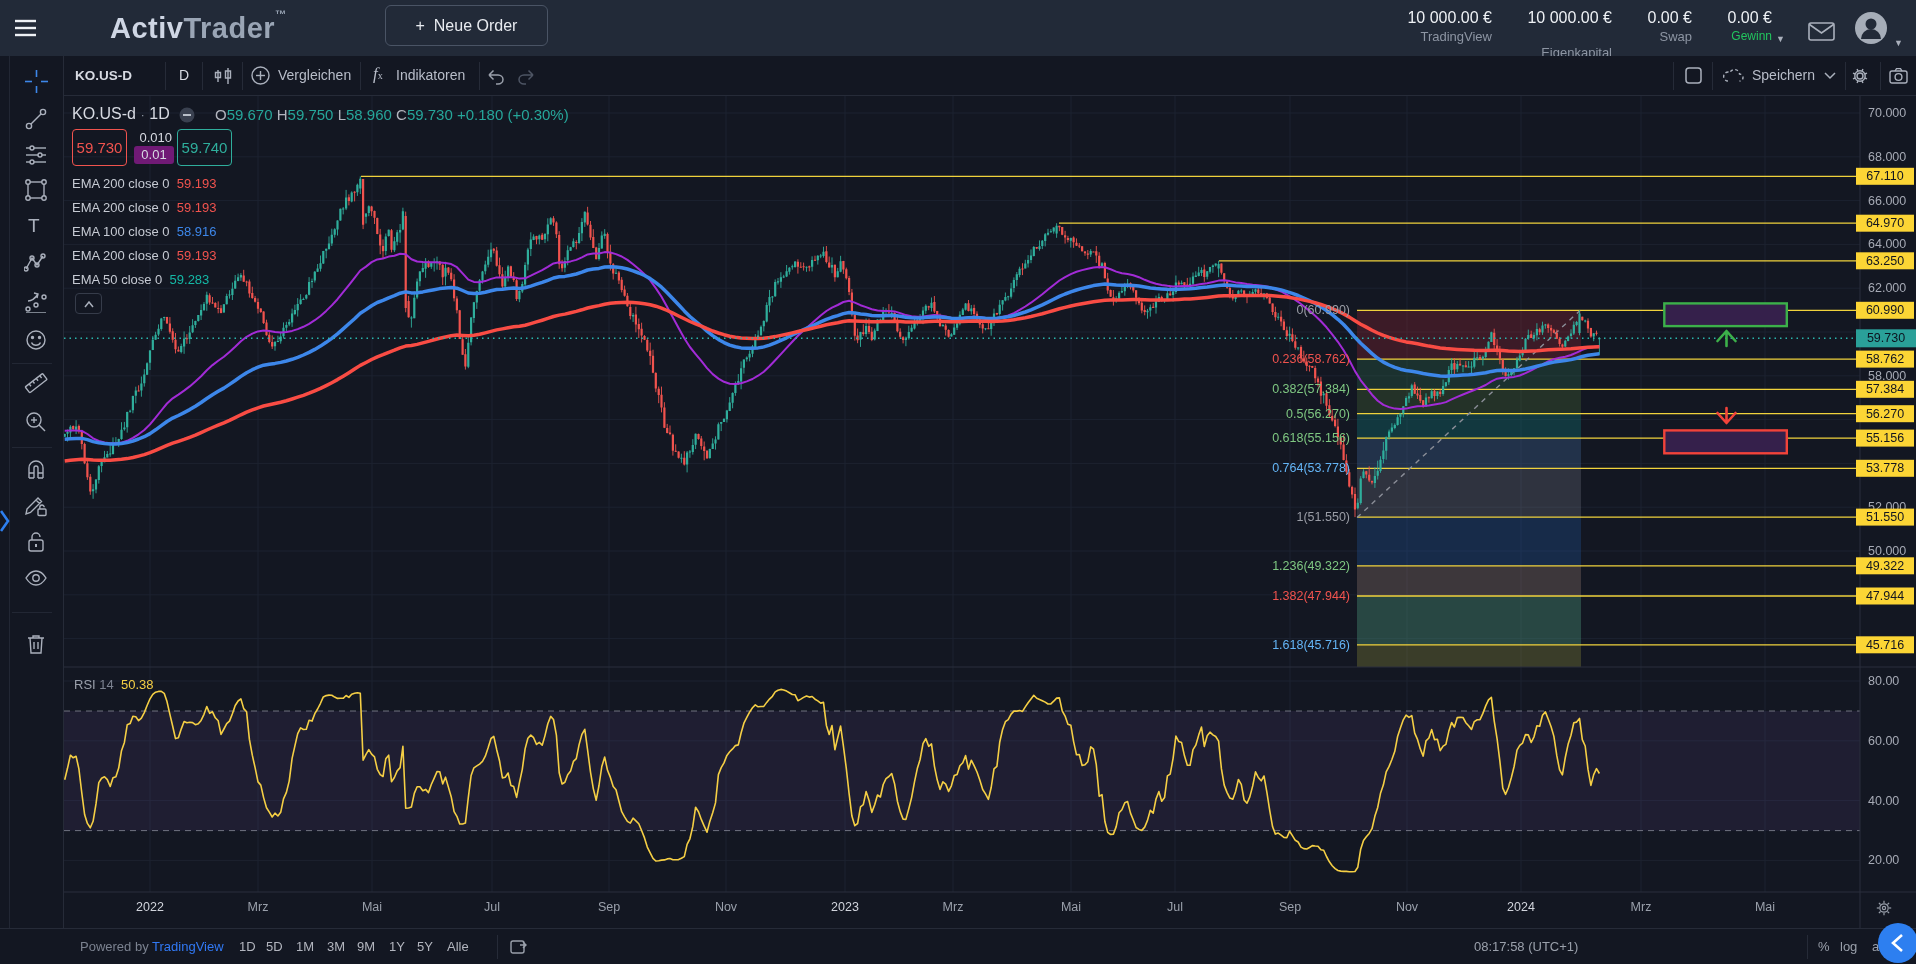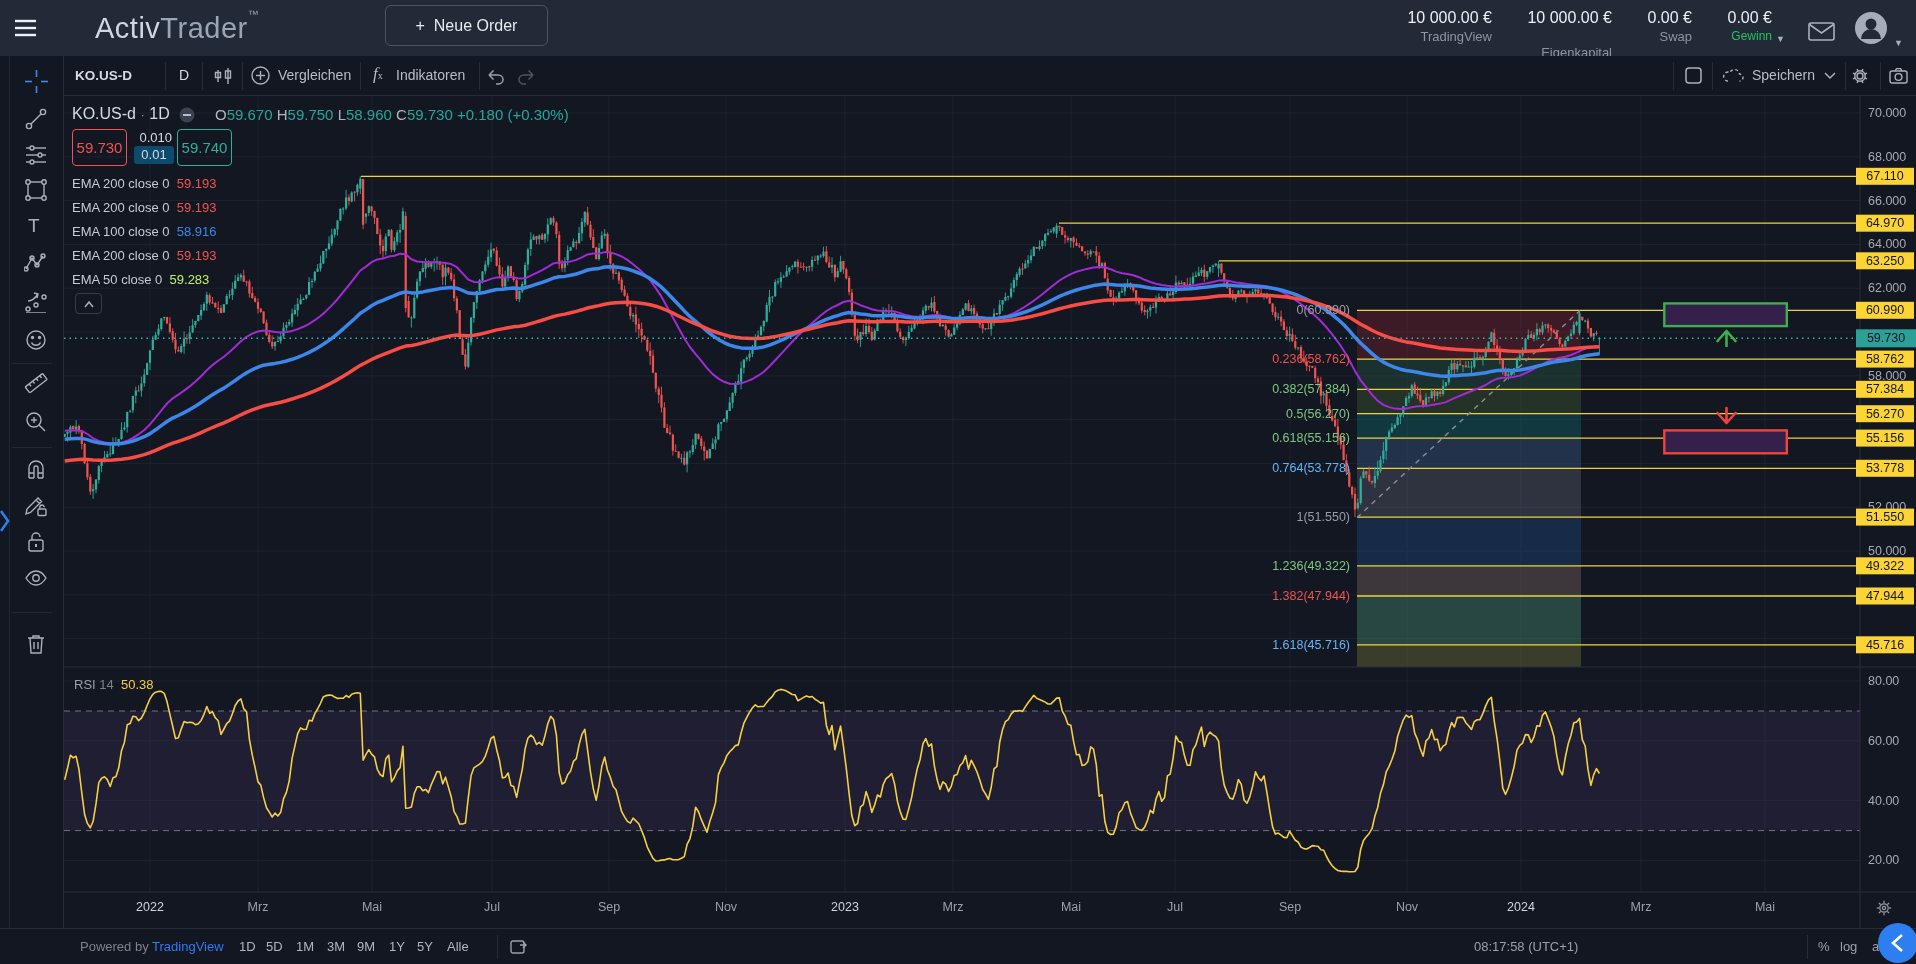--- a/index.html
+++ b/index.html
@@ -14,21 +14,21 @@
 .icn{stroke:#aab0bc;fill:none;stroke-width:1.4}
 </style></head><body>
 <div id="topbar" class="abs">
     <svg class="abs" style="left:14px;top:18px" width="24" height="20">
       <g stroke="#eef1f5" stroke-width="2.4">
         <line x1="1" y1="3" x2="22" y2="3"></line>
         <line x1="1" y1="10" x2="22" y2="10"></line>
         <line x1="1" y1="17" x2="22" y2="17"></line>
       </g>
     </svg>
-    <div class="abs" style="left:95px;top:8px;font-size:29px;font-weight:400;letter-spacing:0.5px"><span style="color:#cfd6e4">Activ</span><span style="color:#9aa5b5">Trader</span><span style="color:#9aa5b5;font-size:11px;vertical-align:20px">™</span></div>
+    <div class="abs" style="left:110px;top:8px;font-size:29px;font-weight:700;letter-spacing:0.5px"><span style="color:#cfd6e4">Activ</span><span style="color:#9aa5b5">Trader</span><span style="color:#9aa5b5;font-size:11px;vertical-align:20px">™</span></div>
     <div class="abs" style="left:385px;top:5px;width:163px;height:41px;border:1px solid #4a5465;border-radius:6px;color:#e8ebf0;font-size:16px;text-align:center;line-height:40px">+&nbsp; Neue Order</div>
     <div class="abs" style="left:1367px;top:9px;width:125px;text-align:right">
       <div style="color:#eef1f5;font-size:16px">10 000.00 €</div>
       <div style="color:#8d95a3;font-size:13px;margin-top:2px">TradingView</div>
     </div>
     <div class="abs" style="left:1487px;top:9px;width:125px;text-align:right">
       <div style="color:#eef1f5;font-size:16px">10 000.00 €</div>
       <div style="color:#8d95a3;font-size:13px;margin-top:18px">Eigenkapital</div>
     </div>
     <div class="abs" style="left:1617px;top:9px;width:75px;text-align:right">
@@ -317,27 +317,27 @@
     </svg>
   </div>
 <div class="leg" style="left:72px;top:105px;font-size:16px;color:#d7dae2">KO.US-d <span style="color:#8d95a3;font-size:13px">·</span> 1D</div>
 <svg class="abs" style="left:179px;top:107px" width="16" height="16">
     <circle cx="8" cy="8" r="7.5" fill="#3a4150"></circle>
     <rect x="4" y="7" width="8" height="2" fill="#b9bfc9"></rect>
   </svg>
 <div class="leg" style="left:215px;top:106px;font-size:15px;color:#9db4b2"><span style="color:#b2b5be">O</span><span style="color:#26a69a">59.670</span> <span style="color:#b2b5be">H</span><span style="color:#26a69a">59.750</span> <span style="color:#b2b5be">L</span><span style="color:#26a69a">58.960</span> <span style="color:#b2b5be">C</span><span style="color:#26a69a">59.730</span> <span style="color:#26a69a">+0.180 (+0.30%)</span></div>
 <div class="abs" style="left:72px;top:129px;width:55px;height:37px;border:1px solid #f1534e;border-radius:4px;color:#f1534e;font-size:15px;text-align:center;line-height:35px">59.730</div>
 <div class="abs" style="left:136px;top:130px;width:36px;color:#d7dae2;font-size:13px;text-align:right">0.010</div>
-<div class="abs" style="left:134px;top:146px;width:40px;height:18px;background:#0c4a6e;border-radius:3px;color:#d7dae2;font-size:13px;text-align:center;line-height:18px">0.01</div>
+<div class="abs" style="left:134px;top:146px;width:40px;height:18px;background:#701a75;border-radius:3px;color:#d7dae2;font-size:13px;text-align:center;line-height:18px">0.01</div>
 <div class="abs" style="left:177px;top:129px;width:55px;height:37px;border:1px solid #2fae9c;border-radius:4px;color:#2fae9c;font-size:15px;text-align:center;line-height:35px">59.740</div>
 <div class="leg" style="left:72px;top:176px;color:#c6cad3">EMA 200 close 0&nbsp;&nbsp;<span style="color:#f1534e">59.193</span></div>
 <div class="leg" style="left:72px;top:200px;color:#c6cad3">EMA 200 close 0&nbsp;&nbsp;<span style="color:#f1534e">59.193</span></div>
 <div class="leg" style="left:72px;top:224px;color:#c6cad3">EMA 100 close 0&nbsp;&nbsp;<span style="color:#3d87ea">58.916</span></div>
 <div class="leg" style="left:72px;top:248px;color:#c6cad3">EMA 200 close 0&nbsp;&nbsp;<span style="color:#f1534e">59.193</span></div>
-<div class="leg" style="left:72px;top:272px;color:#c6cad3">EMA 50 close 0&nbsp;&nbsp;<span style="color:#bef264">59.283</span></div>
+<div class="leg" style="left:72px;top:272px;color:#c6cad3">EMA 50 close 0&nbsp;&nbsp;<span style="color:#14b8a6">59.283</span></div>
 <div class="abs" style="left:75px;top:293px;width:27px;height:21px;border:1px solid #363c4a;border-radius:4px;text-align:center"><svg width="10" height="7" style="margin-top:7px">
       <path d="M1 6 L5 1 L9 6" stroke="#aab0bc" stroke-width="1.5" fill="none"></path>
     </svg></div>
 <div class="leg" style="left:74px;top:677px;color:#9aa0ab">RSI <span style="color:#7b8290">14</span>&nbsp; <span style="color:#f5cf45">50.38</span></div>
 <div id="botbar" class="abs">
     <div class="abs" style="left:80px;top:10px;color:#7b8290">Powered by <span style="color:#3179f5">TradingView</span></div>
     <div class="abs" style="left:239px;top:10px;color:#b2b5be">1D</div>
     <div class="abs" style="left:266px;top:10px;color:#b2b5be">5D</div>
     <div class="abs" style="left:296px;top:10px;color:#b2b5be">1M</div>
     <div class="abs" style="left:327px;top:10px;color:#b2b5be">3M</div>

